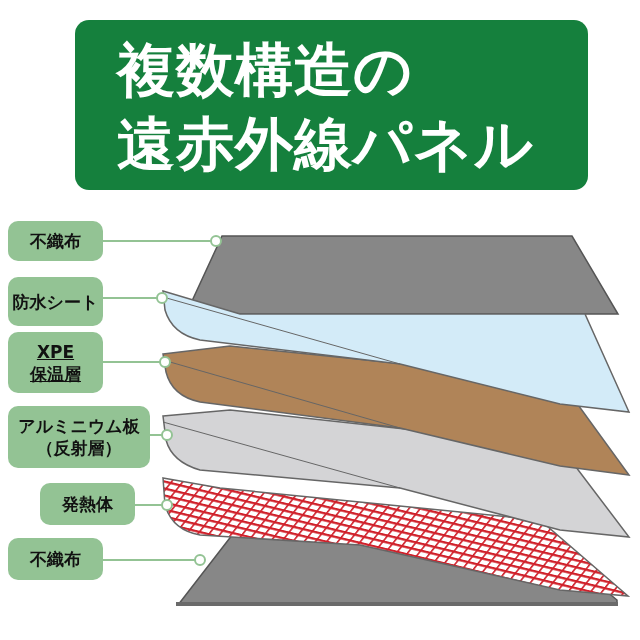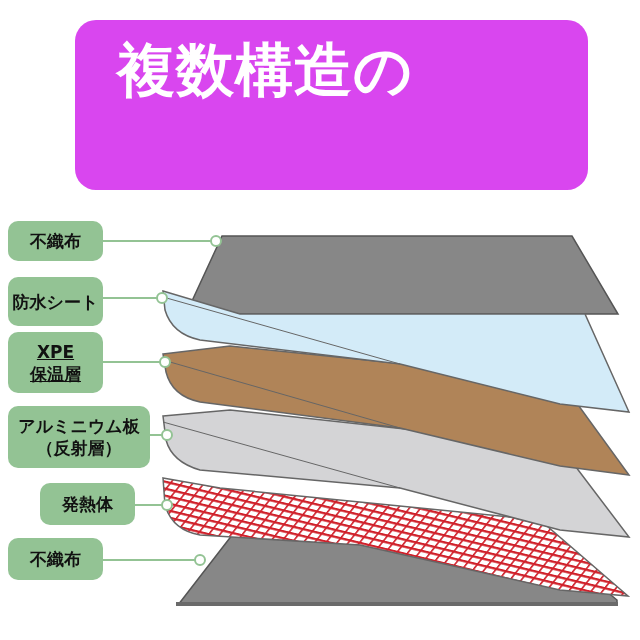--- a/index.html
+++ b/index.html
@@ -1,20 +1,20 @@
 <!DOCTYPE html>
 <html><head>
   <meta charset="utf-8">
   <style>
     html, body { margin: 0; padding: 0; background: #ffffff; }
     body { width: 640px; height: 640px; position: relative; overflow: hidden;
            font-family: "DejaVu Sans", sans-serif; }
     .title-box {
       position: absolute; left: 75px; top: 20px; width: 513px; height: 170px;
-      background: #d946ef; border-radius: 21px;
+      background: #15803d; border-radius: 14px;
     }
     .title-line {
       position: absolute; left: 42px; color: #ffffff; font-weight: bold;
       font-size: 58px; line-height: 64px; letter-spacing: 1px; white-space: nowrap;
       font-family: "DejaVu Sans", sans-serif;
     }
     .title-line.l1 { top: 18px; }
     .title-line.l2 { top: 92px; }
     .label {
       position: absolute; left: 8px; background: #93c394; border-radius: 10px;
@@ -22,20 +22,21 @@
       display: flex; flex-direction: column; align-items: center; justify-content: center;
       line-height: 22px; font-family: "DejaVu Sans", sans-serif;
     }
     svg.diagram { position: absolute; left: 0; top: 0; }
   </style>
 </head>
 <body>
 
 <div class="title-box">
   <div class="title-line l1">複数構造の</div>
+  <div class="title-line l2">遠赤外線パネル</div>
 </div>
 
 <svg class="diagram" width="640" height="640" viewBox="0 0 640 640">
   <defs>
     <pattern id="grid" width="11" height="6" patternUnits="userSpaceOnUse" patternTransform="skewX(-30) rotate(12)">
       <rect width="11" height="6" fill="#ffffff"></rect>
       <rect x="0" y="0" width="11" height="2" fill="#d0202a"></rect>
       <rect x="0" y="0" width="2" height="6" fill="#d0202a"></rect>
     </pattern>
   </defs>

